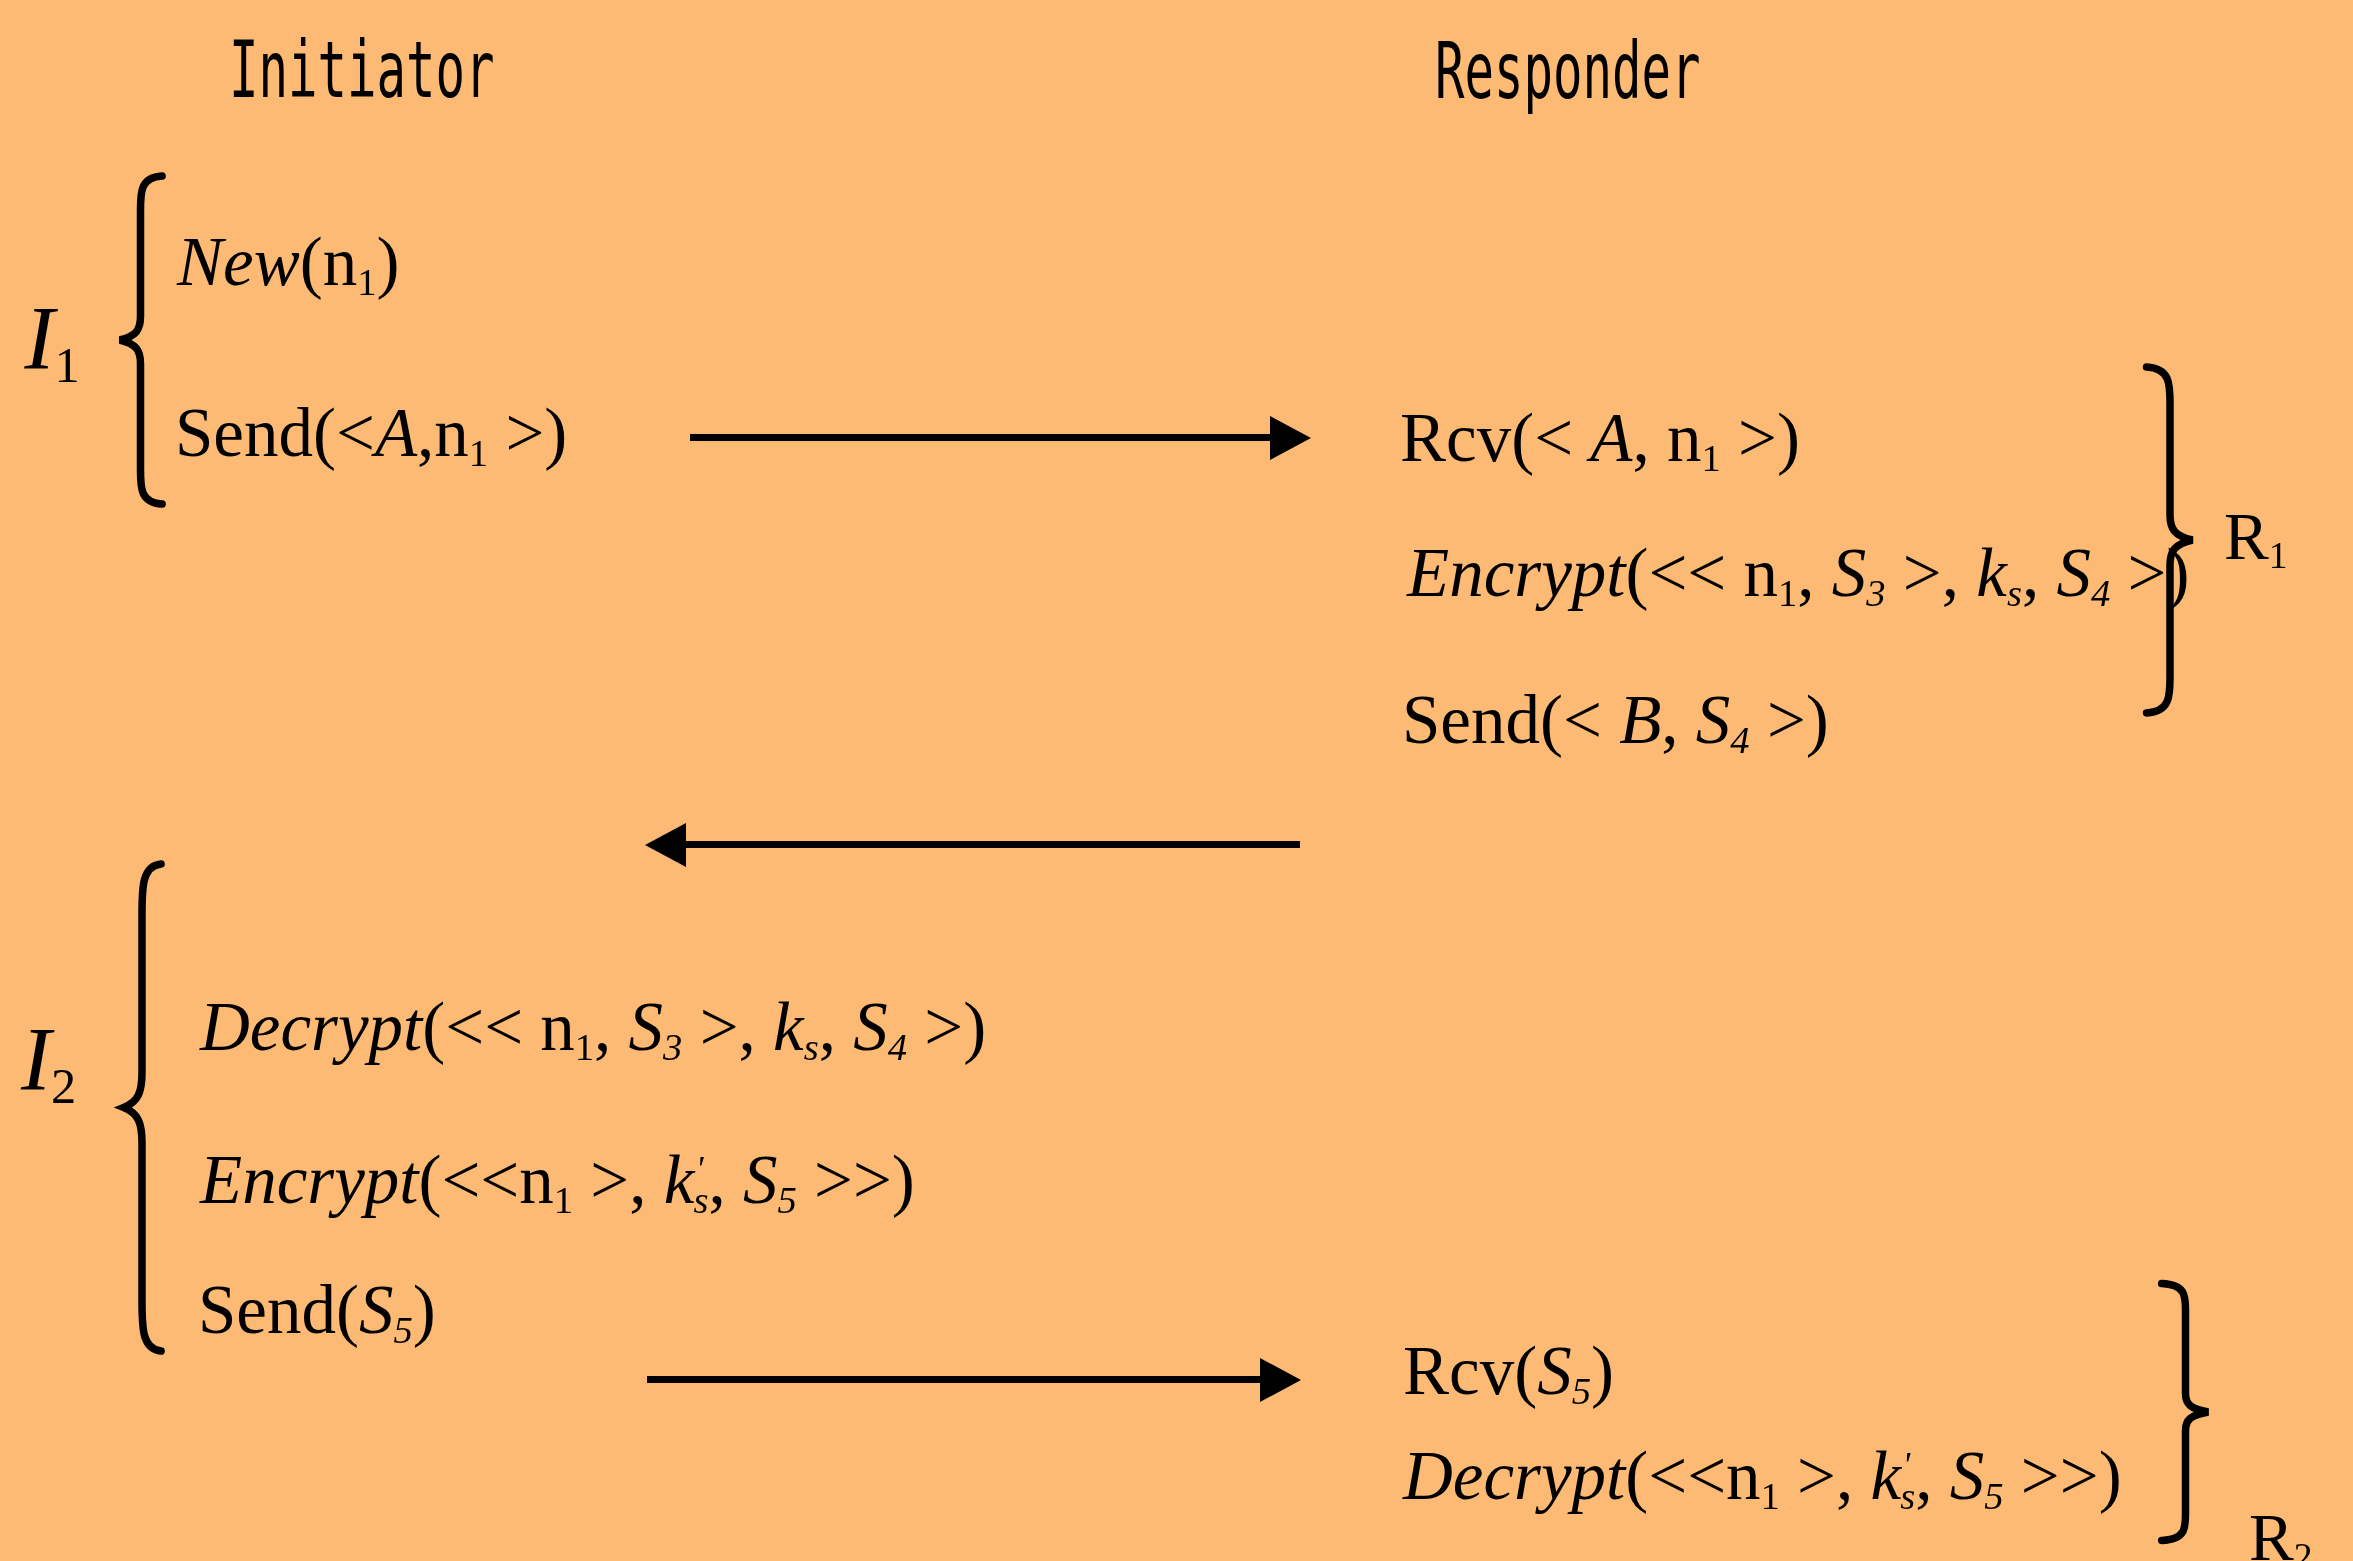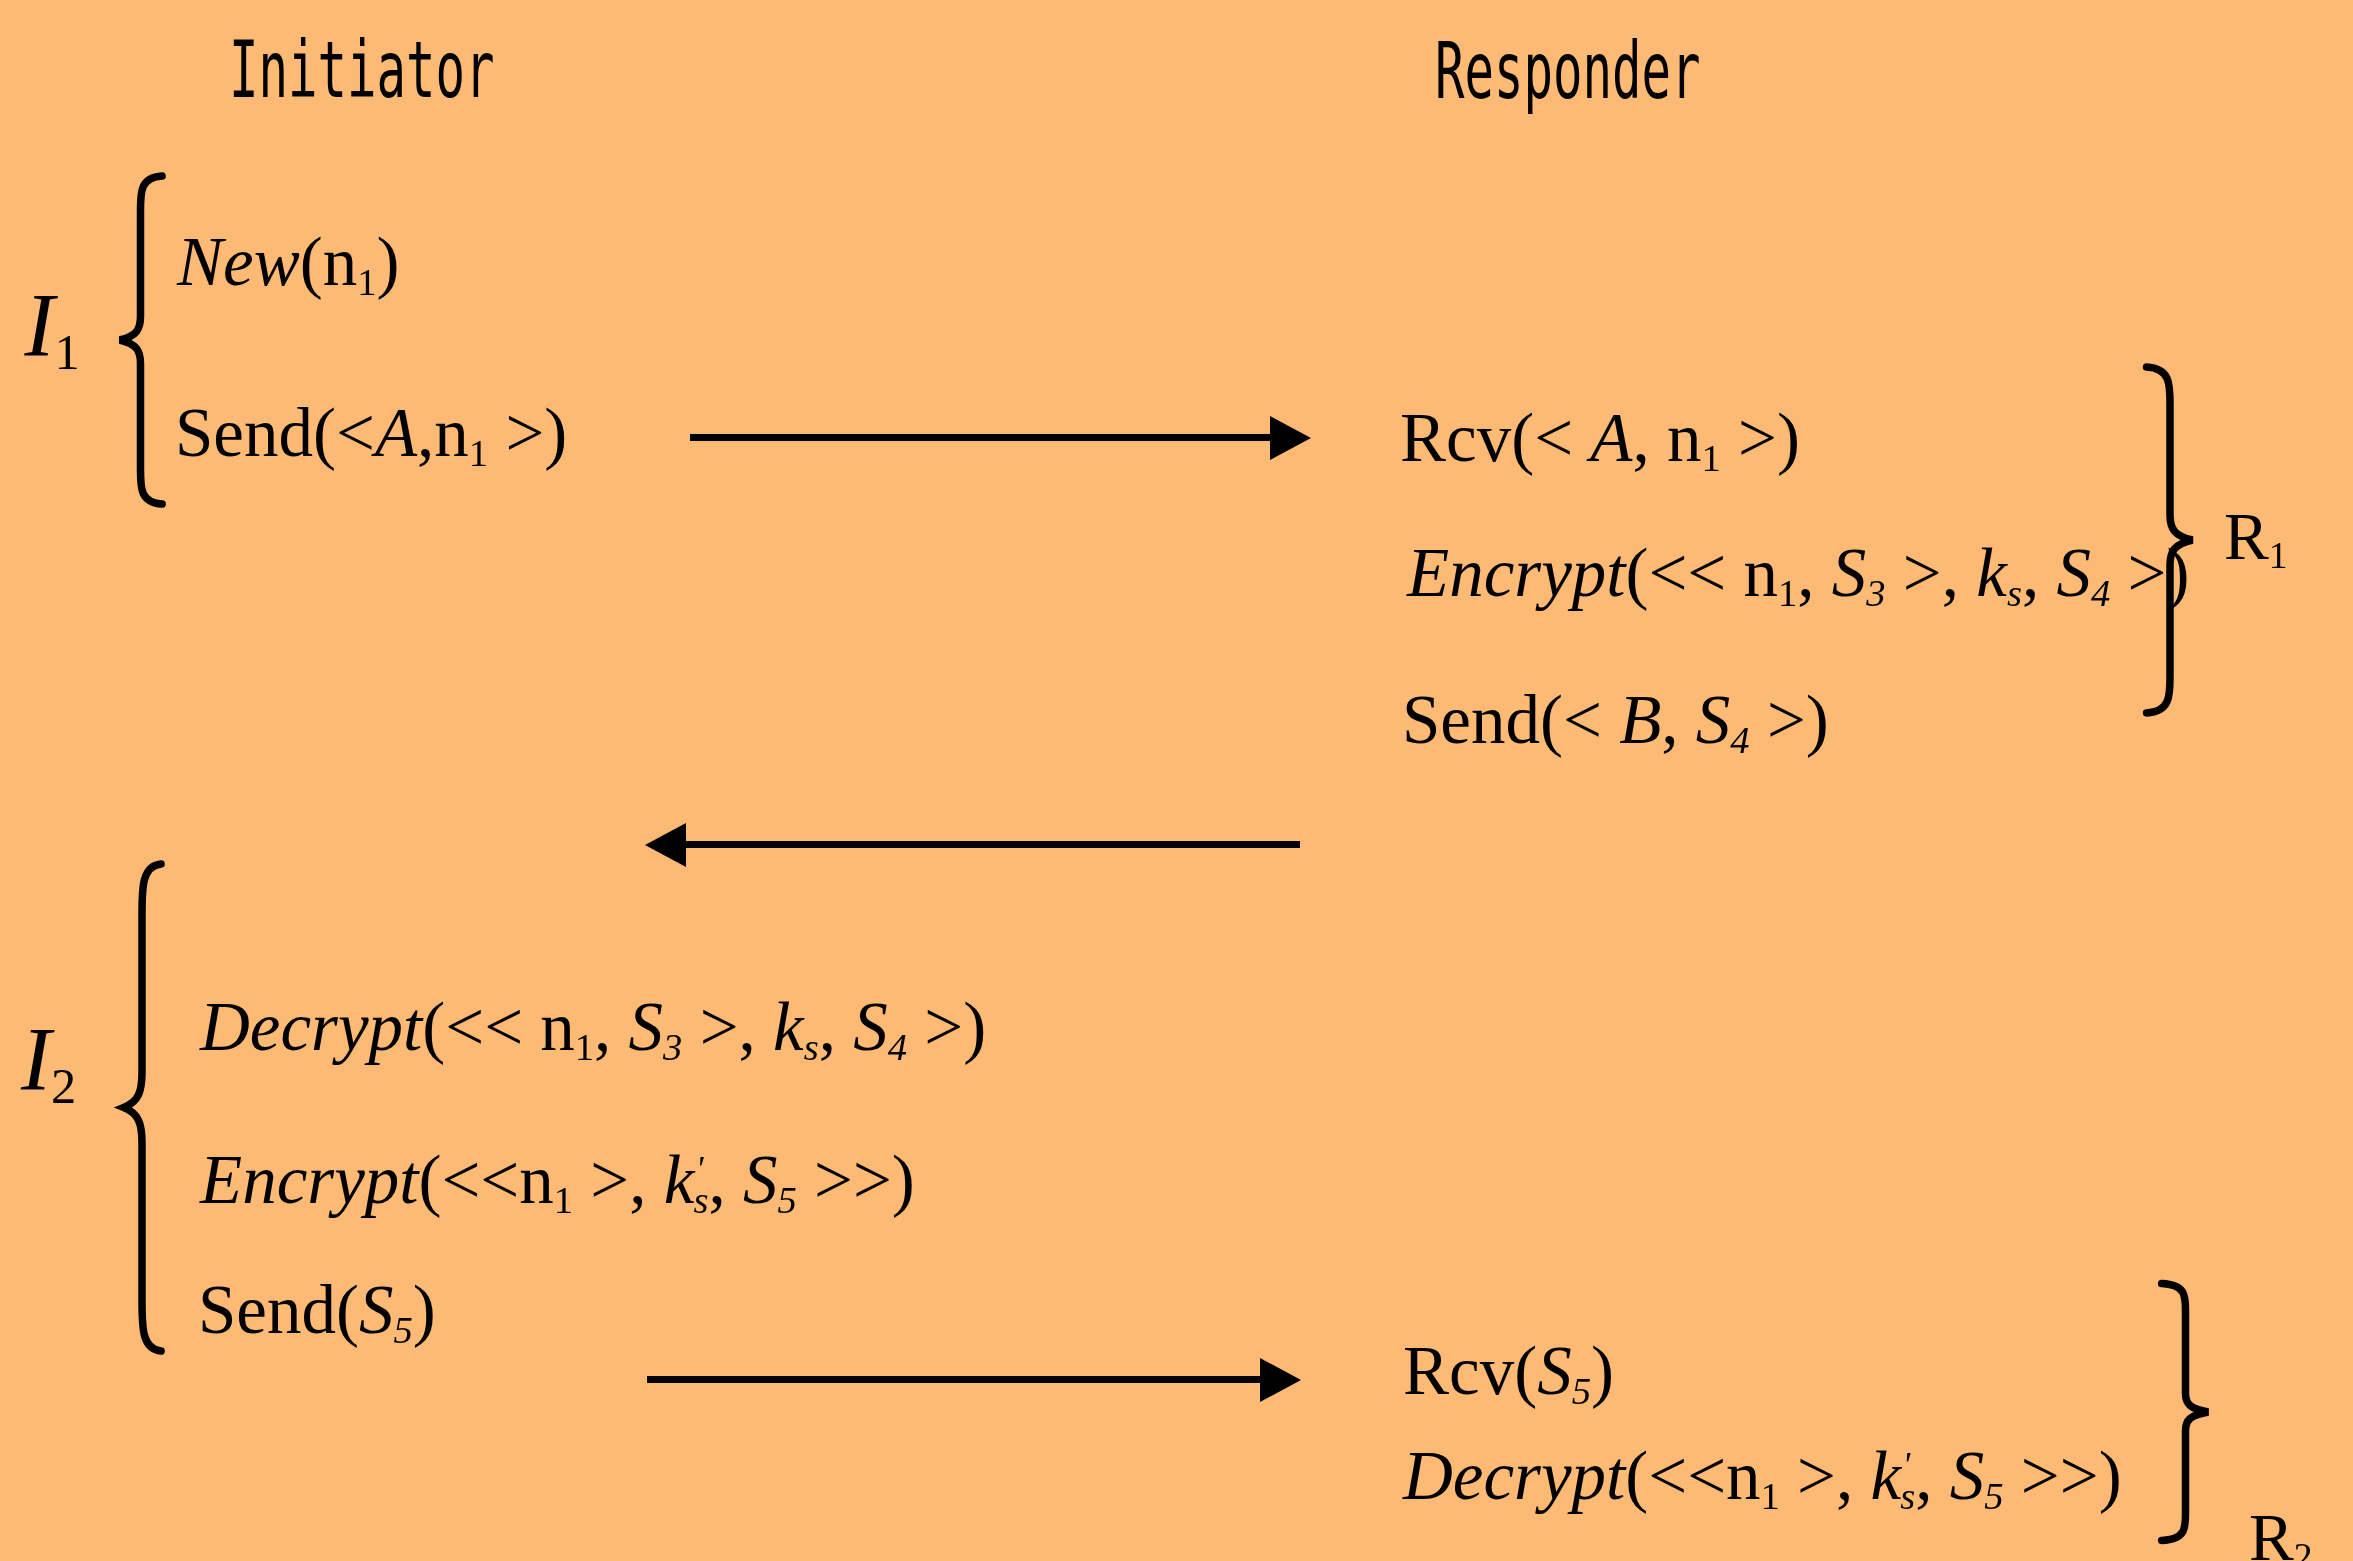--- a/index.html
+++ b/index.html
@@ -94,21 +94,21 @@
   
 </style>
 </head>
 <body>
 
 <div class="stage">
 
   <div class="col-hdr" id="hdr-initiator">Initiator</div>
   <div class="col-hdr" id="hdr-responder">Responder</div>
 
-  <div class="role-label big" style="left:24.6px; top:277px;"><span class="sg-i">I</span><span class="sg-rs">1</span></div>
+  <div class="role-label big" style="left:24.6px; top:290px;"><span class="sg-i">I</span><span class="sg-rs">1</span></div>
 
   <svg class="brace" style="left:111px; top:174px; width:59px; height:332px;" viewBox="0 0 60 1000" preserveAspectRatio="none">
     <path d="M 52 6 C 29 10 30 58 30 118 L 30 428 C 30 468 26 488 9 500 C 26 512 30 532 30 572 L 30 882 C 30 942 29 990 52 994"></path>
   </svg>
 
   <div class="fline" style="left:177px; top:221px;"><span class="sg-i">New</span><span class="sg-r">(</span><span class="sg-r">n</span><span class="sg-rs">1</span><span class="sg-r">)</span></div>
   <div class="fline" style="left:175px; top:356px;margin-top:36px;"><span class="sg-r">Send</span><span class="sg-r">(&lt;</span><span class="sg-i">A</span><span class="sg-r">,</span><span class="sg-r">n</span><span class="sg-rs">1</span><span class="sg-r"> &gt;)</span></div>
 
   <div class="arrow">
     <div class="shaft" style="left:690px; top:434px; width:583px;"></div>

